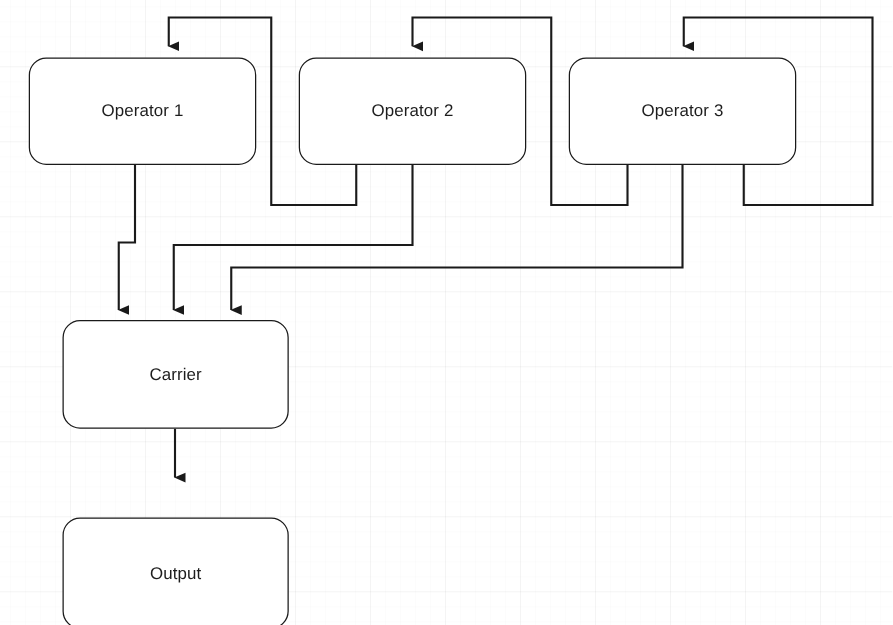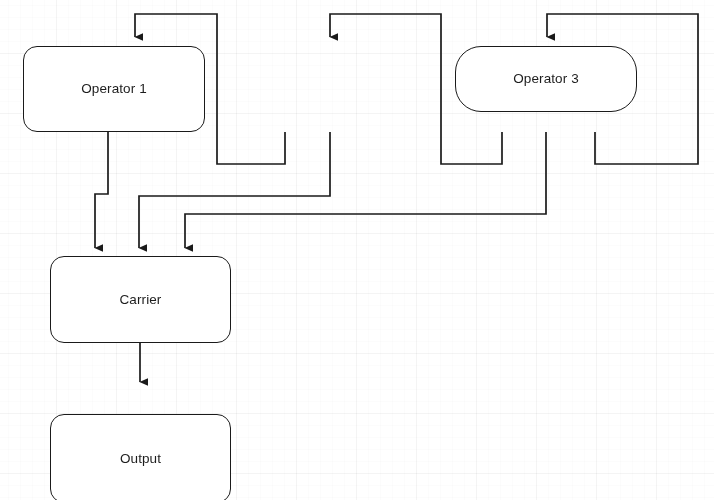--- a/index.html
+++ b/index.html
@@ -74,22 +74,25 @@
       <path d="M 546 132 L 546 214 L 185 214 L 185 248" marker-end="url(#arrowhead)"></path>
 
       <path d="M 140 343 L 140 382" marker-end="url(#arrowhead)"></path>
     </g>
   </svg>
 
   <div class="node" style="left:23px; top:46px; width:182px; height:86px;">
     <span class="node-label">Operator 1</span>
   </div>
 
+  <div class="node" style="left:239px; top:46px; width:182px; height:86px;">
+    <span class="node-label">Operator 2</span>
+  </div>
 
-  <div class="node" style="left:455px; top:46px; width:182px; height:66px;border-radius:26px;">
+  <div class="node" style="left:455px; top:46px; width:182px; height:86px;">
     <span class="node-label">Operator 3</span>
   </div>
 
   <div class="node" style="left:50px; top:256px; width:181px; height:87px;">
     <span class="node-label">Carrier</span>
   </div>
 
   <div class="node" style="left:50px; top:390px; width:181px; height:89px;margin-top:24px;">
     <span class="node-label">Output</span>
   </div>

